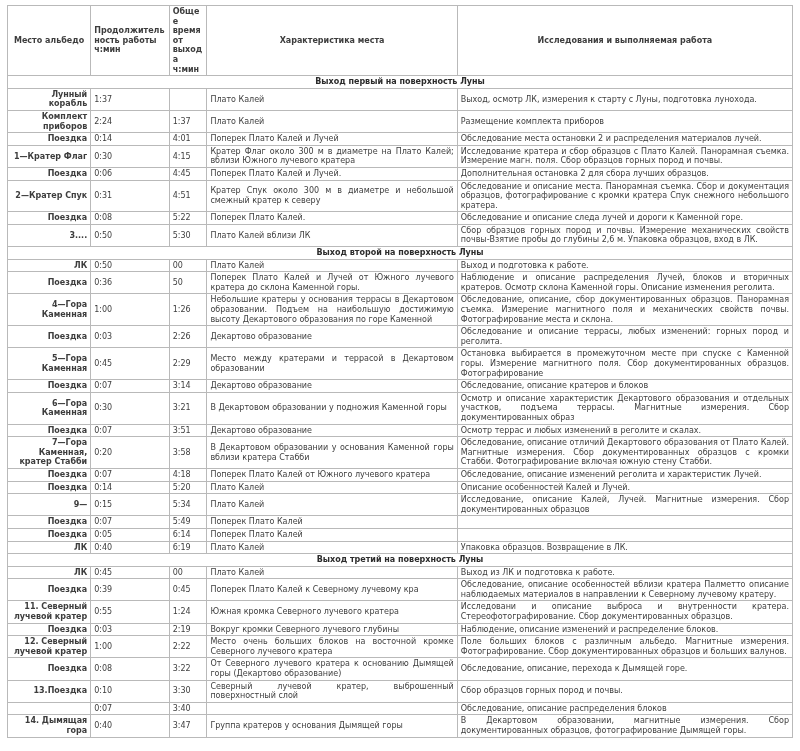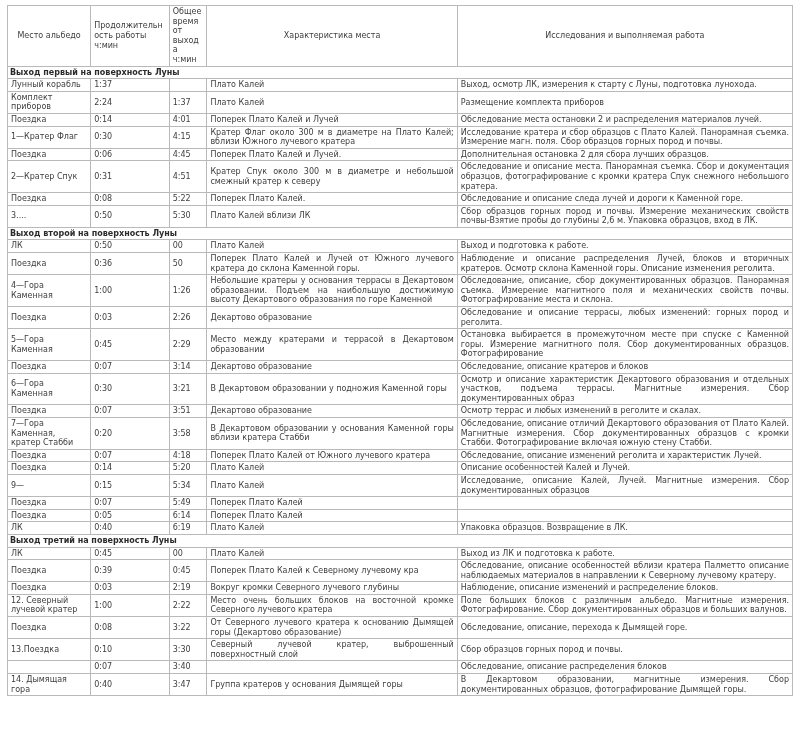--- a/index.html
+++ b/index.html
@@ -24,31 +24,32 @@
   }
   table.eva th,
   table.eva td {
     border: 1px solid #b9b9b9;
     padding: 1px 3px;
     vertical-align: middle;
     word-wrap: break-word;
     overflow-wrap: break-word;
   }
   table.eva thead th {
-    font-weight: normal;
+    font-weight: bold;
     text-align: center;
     height: 44px;
   }
   table.eva thead th.al {
     text-align: left;
   }
-  td.c0 { text-align: left; }
+  td.c0 { text-align: right; font-weight: bold; }
   td.c1, td.c2 { text-align: left; white-space: nowrap; }
   td.c3, td.c4 { text-align: justify; }
   tr.section-row td {
+    text-align: center;
     font-weight: bold;
     color: #2b2b2b;
     padding: 1px 2px;
   }
 </style>
 </head>
 <body>
 
 <div class="page">
   <table class="eva">
@@ -247,20 +248,27 @@
           <td class="c4">Выход из ЛК и подготовка к работе.</td>
         </tr>
         <tr>
           <td class="c0">Поездка</td>
           <td class="c1">0:39</td>
           <td class="c2">0:45</td>
           <td class="c3">Поперек Плато Калей к Северному лучевому кра</td>
           <td class="c4">Обследование, описание особенностей вблизи кратера Палметто описание наблюдаемых материалов в направлении к Северному лучевому кратеру.</td>
         </tr>
         <tr>
+          <td class="c0">11. Северный лучевой кратер</td>
+          <td class="c1">0:55</td>
+          <td class="c2">1:24</td>
+          <td class="c3">Южная кромка Северного лучевого кратера</td>
+          <td class="c4">Исследовани и описание выброса и внутренности кратера. Стереофотографирование. Сбор документированных образцов.</td>
+        </tr>
+        <tr>
           <td class="c0">Поездка</td>
           <td class="c1">0:03</td>
           <td class="c2">2:19</td>
           <td class="c3">Вокруг кромки Северного лучевого глубины</td>
           <td class="c4">Наблюдение, описание изменений и распределение блоков.</td>
         </tr>
         <tr>
           <td class="c0">12. Северный лучевой кратер</td>
           <td class="c1">1:00</td>
           <td class="c2">2:22</td>

